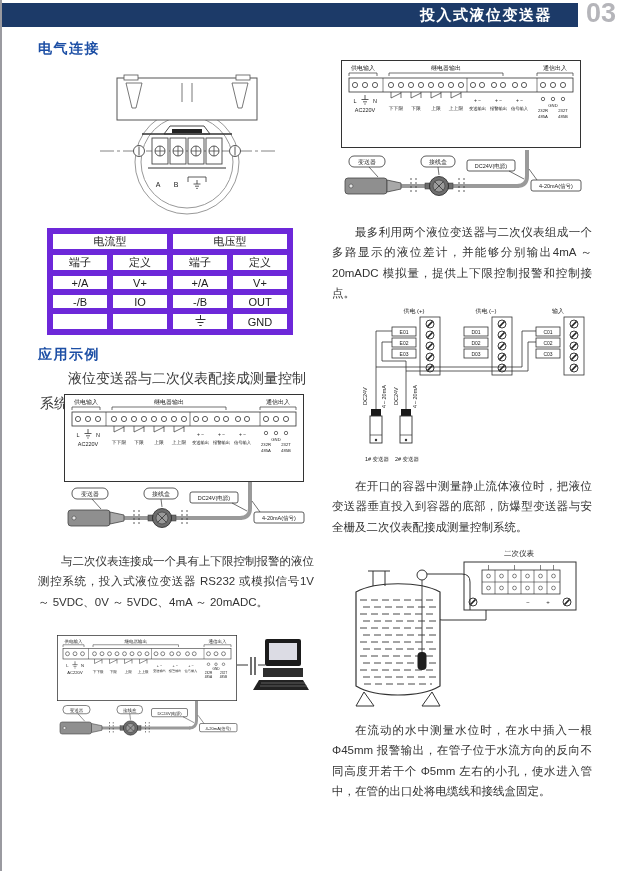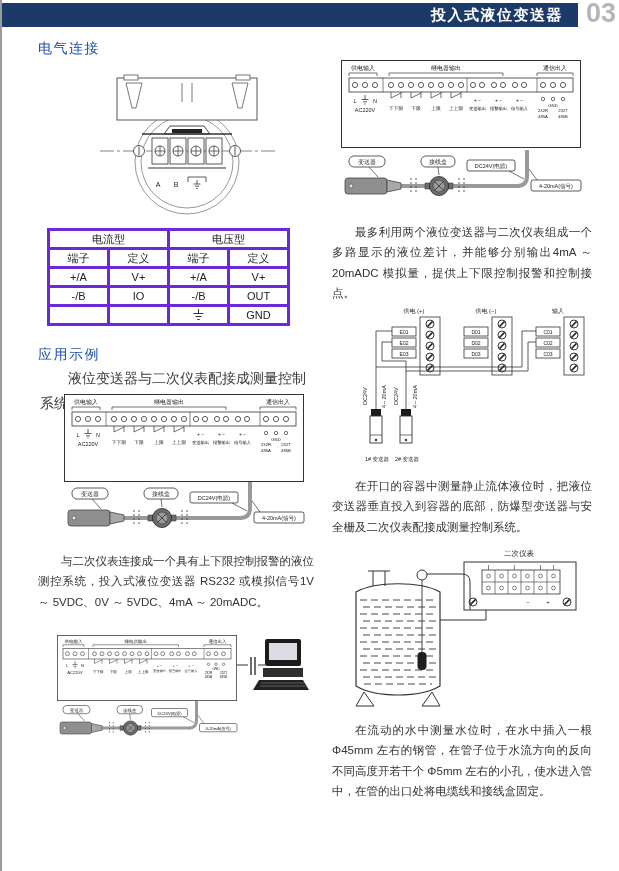--- a/index.html
+++ b/index.html
@@ -1,29 +1,29 @@
 <!DOCTYPE html>
 <html><head>
 <meta charset="utf-8">
 <style>
   *{margin:0;padding:0;box-sizing:border-box}
   html,body{width:619px;height:871px;background:#fff;
     font-family:"Liberation Sans","DejaVu Sans",sans-serif}
   .page{position:absolute;left:0;top:0;width:619px;height:871px;background:#fff;overflow:hidden}
   .left-edge{position:absolute;left:0;top:0;width:2px;height:871px;background:#9a9aa0}
   .topbar{position:absolute;left:2px;top:3px;width:576px;height:24px;background:#1c3a68;
-    display:flex;align-items:center;justify-content:flex-end;padding-right:15px}
+    display:flex;align-items:center;justify-content:flex-end;padding-right:26px}
   .topbar-title{color:#fff;font-size:15px;font-weight:bold;letter-spacing:1.5px}
   .page-num{position:absolute;right:3px;top:-2px;font-size:27px;font-weight:bold;color:#b5b5ba}
-  .sec{position:absolute;left:38px;color:#1d4fa5;font-size:14px;font-weight:normal;letter-spacing:1.5px}
+  .sec{position:absolute;left:38px;color:#1d4fa5;font-size:14px;font-weight:bold;letter-spacing:1.5px}
   .para{position:absolute;font-size:11.5px;line-height:1.78;color:#333;text-align:justify;text-indent:2em}
   .cap{position:absolute;font-size:14px;line-height:1.8;color:#3a3a3a;text-indent:2em}
   .ttable{position:absolute;left:47px;top:228px;border-collapse:collapse;font-size:11px;color:#222;
     text-align:center;table-layout:fixed}
-  .ttable td{border:3px solid #6d28d9;height:19px;width:60px;padding:0}
+  .ttable td{border:6px solid #6d28d9;height:19px;width:60px;padding:0}
   .diag{position:absolute}
   svg text{font-family:"Liberation Sans","DejaVu Sans",sans-serif;fill:#222}
 </style>
 </head>
 <body>
 
 <div class="page">
   <div class="left-edge"></div>
 
   <header class="topbar">
@@ -346,14 +346,14 @@
     <polygon points="28,146 20,160 38,160" fill="#fff" stroke="#333" stroke-width="1"></polygon>
     <polygon points="96,146 86,160 104,160" fill="#fff" stroke="#333" stroke-width="1"></polygon>
     <path d="M20 46 C40 35,84 35,104 46 L104 140 C84 152,40 152,20 140 Z" fill="#fff" stroke="#333" stroke-width="1.2"></path>
     <path d="M24 54 H100 M27 61 H101 M24 68 H100 M27 75 H101 M24 82 H100 M27 89 H101 M24 96 H100 M27 103 H101 M24 110 H100 M27 117 H101 M24 124 H100 M27 131 H101 M28 138 H96" stroke="#333" stroke-width="0.9" stroke-dasharray="7 4"></path>
     <path d="M37 40 V25 M49 40 V25 M32 25 H54" stroke="#333" stroke-width="1"></path>
     <circle cx="86" cy="29" r="5" fill="#fff" stroke="#333" stroke-width="1"></circle>
     <path d="M86 34 V42 M86 42 V106" stroke="#333" stroke-width="0.9"></path>
     <rect x="81.5" y="106" width="9" height="18" rx="4" fill="#1e1e1e"></rect>
   </svg>
 
-  <p class="para" style="left:332px;top:720px;width:260px">在流动的水中测量水位时，在水中插入一根Φ45mm 左右的钢管，在管子位于水流方向的反向不同高度开若干个 Φ5mm 左右的小孔，使水进入管中，在管的出口处将电缆线和接线盒固定。</p>
+  <p class="para" style="left:332px;top:720px;width:260px">在流动的水中测量水位时，在水中插入一根Φ45mm 报警输出，在管子位于水流方向的反向不同高度开若干个 Φ5mm 左右的小孔，使水进入管中，在管的出口处将电缆线和接线盒固定。</p>
 </div>
 
 </body></html>

